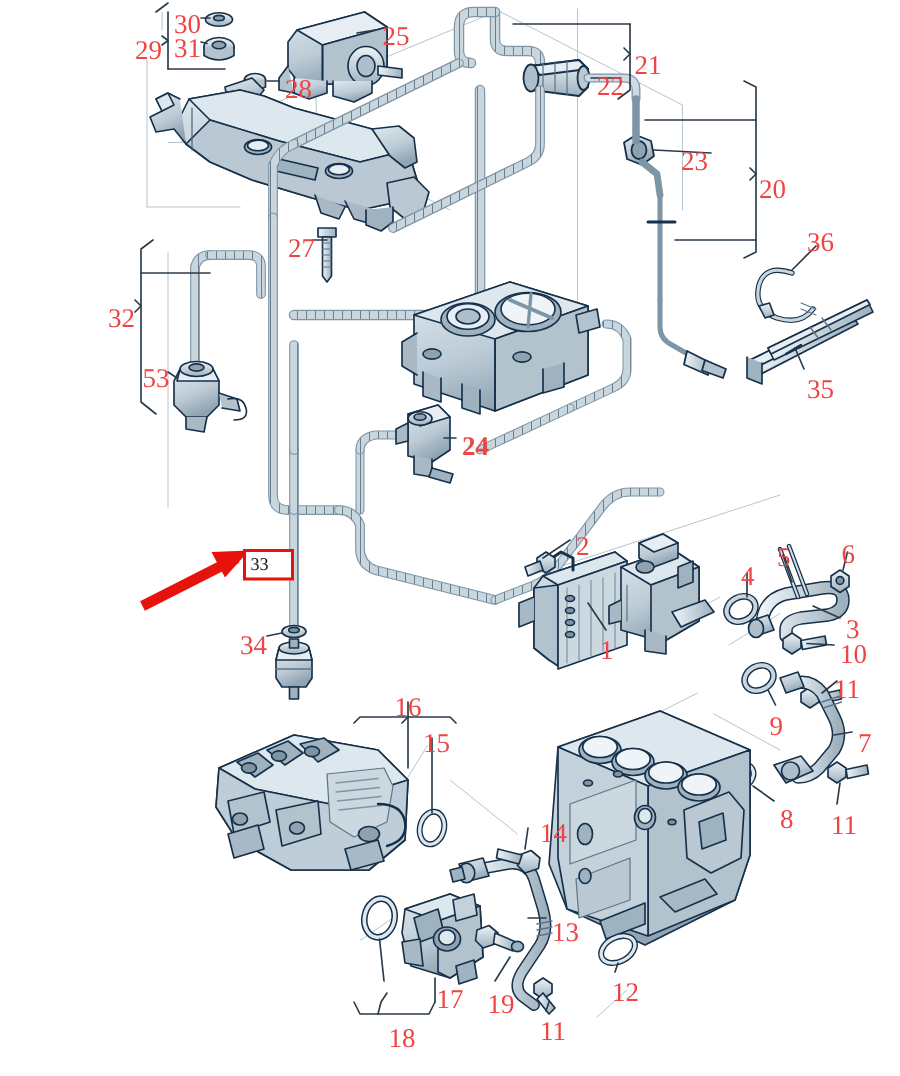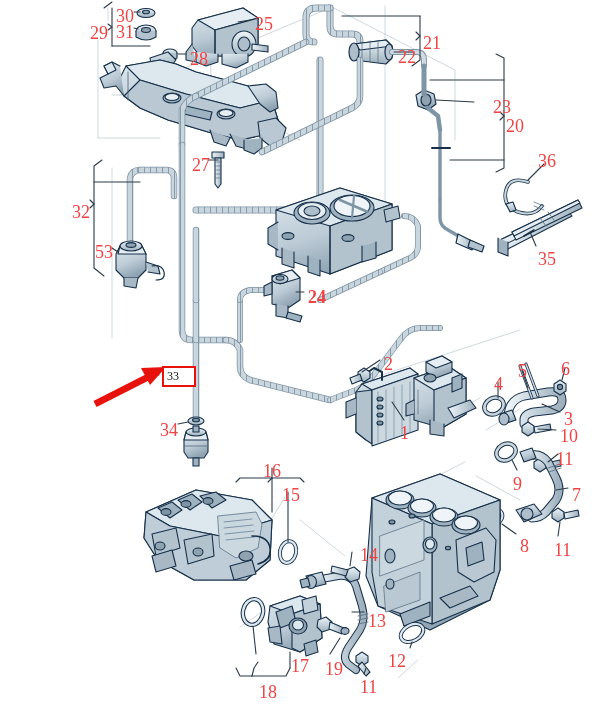--- a/index.html
+++ b/index.html
@@ -566,21 +566,21 @@
   </svg>
 
   <div id="labels">
       <div class="lbl" style="left: 116px; top: 7px;">30</div>
       <div class="lbl" style="left: 116px; top: 23px;">31</div>
       <div class="lbl" style="left: 90px; top: 24px;">29</div>
       <div class="lbl" style="left: 255px; top: 15px;">25</div>
       <div class="lbl" style="left: 190px; top: 50px;">28</div>
       <div class="lbl" style="left: 423px; top: 34px;">21</div>
       <div class="lbl" style="left: 398px; top: 48px;">22</div>
-      <div class="lbl" style="left: 493px; top: 98px;">23</div>
+      <div class="lbl" style="left: 454px; top: 98px;">23</div>
       <div class="lbl" style="left: 506px; top: 117px; text-align: right;">20</div>
       <div class="lbl" style="left: 538px; top: 152px; text-align: center;">36</div>
       <div class="lbl" style="left: 538px; top: 250px;">35</div>
       <div class="lbl" style="left: 192px; top: 156px;">27</div>
       <div class="lbl" style="left: 72px; top: 203px;">32</div>
       <div class="lbl" style="left: 95px; top: 243px;">53</div>
       <div class="lbl" style="left: 308px; top: 288px; font-weight: bold;">24</div>
       <div class="lbl" style="left: 160px; top: 421px;">34</div>
       <div class="lbl" style="left: 384px; top: 355px;">2</div>
       <div class="lbl" style="left: 400px; top: 424px;">1</div>
@@ -591,21 +591,21 @@
       <div class="lbl" style="left: 560px; top: 427px;">10</div>
       <div class="lbl" style="left: 556px; top: 450px;">11</div>
       <div class="lbl" style="left: 513px; top: 475px;">9</div>
       <div class="lbl" style="left: 572px; top: 486px;">7</div>
       <div class="lbl" style="left: 520px; top: 537px;">8</div>
       <div class="lbl" style="left: 554px; top: 541px;">11</div>
       <div class="lbl" style="left: 263px; top: 462px;">16</div>
       <div class="lbl" style="left: 282px; top: 486px;">15</div>
       <div class="lbl" style="left: 348px; top: 546px; margin-left: 12px;">14</div>
       <div class="lbl" style="left: 368px; top: 612px; font-family: Liberation Serif, serif;">13</div>
-      <div class="lbl" style="left: 388px; top: 652px; text-align: center;">12</div>
+      <div class="lbl" style="left: 408px; top: 652px; text-align: center;">12</div>
       <div class="lbl" style="left: 360px; top: 678px;">11</div>
       <div class="lbl" style="left: 247px; top: 657px; margin-left: 44px;">17</div>
       <div class="lbl" style="left: 259px; top: 683px;">18</div>
       <div class="lbl" style="left: 325px; top: 660px;">19</div>
       <div class="lbl hl" style="left: 162px; top: 366px;">33</div>
     </div>
 
 </div>
 
 </body></html>

